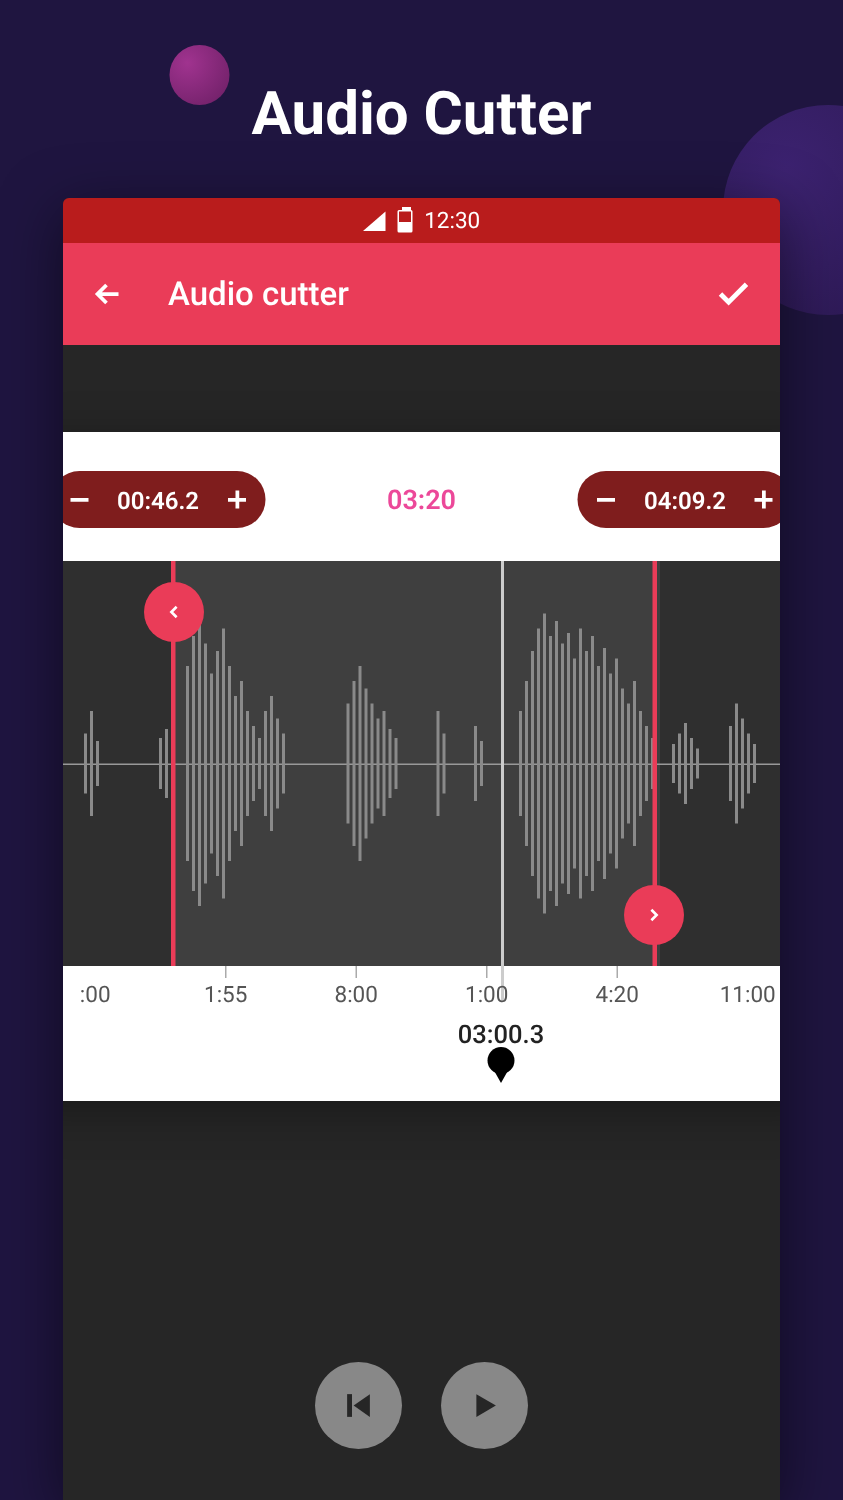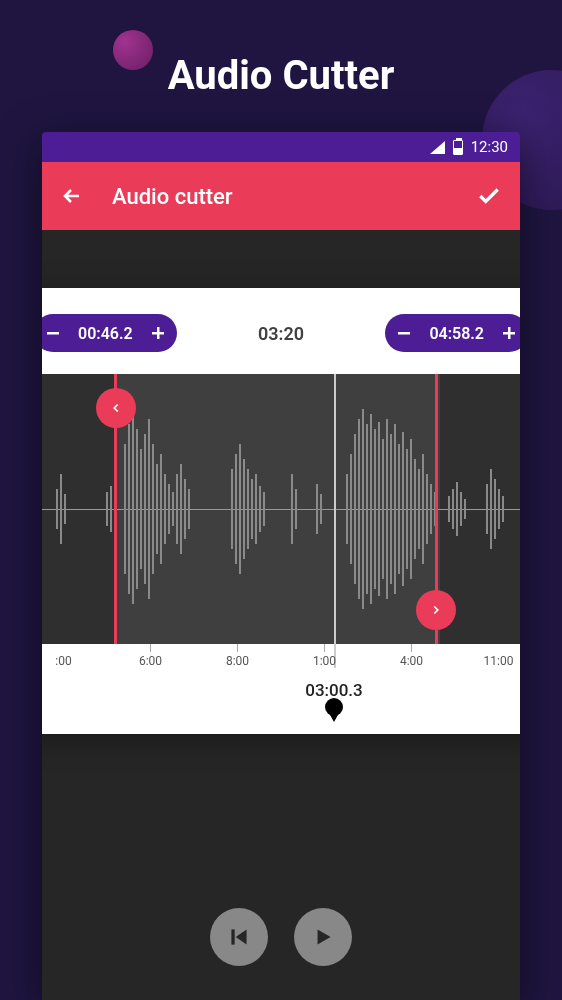--- a/index.html
+++ b/index.html
@@ -26,22 +26,22 @@
     padding-top: 52px; position: relative; z-index: 2;
   }
   .phone {
     position: absolute; left: 50%; transform: translateX(-50%);
     top: 132px; width: 478px; height: 868px;
     background: #262626; border-radius: 4px 4px 0 0;
     box-shadow: 0 10px 40px rgba(0,0,0,0.5);
     overflow: hidden;
   }
   .status-bar {
-    height: 30px; background: #4c1d95; display: flex; align-items: center;
-    justify-content: flex-end; padding: 0 12px; gap: 8px; color: #fff; font-size: 15px;
+    height: 30px; background: #b91c1c; display: flex; align-items: center;
+    justify-content: center; padding: 0 12px; gap: 8px; color: #fff; font-size: 15px;
   }
   .sb-signal { width:0;height:0;border-style:solid;border-width:0 0 13px 15px;border-color:transparent transparent #fff transparent;}
   .sb-batt { width: 10px; height: 15px; border: 1.5px solid #fff; border-radius: 1px; position: relative; }
   .sb-batt::before { content:''; position:absolute; top:-3px; left:2px; width:6px; height:2px; background:#fff;}
   .sb-batt::after { content:''; position:absolute; bottom:0; left:0; right:0; height:40%; background:#fff;}
   .app-bar {
     height: 68px; background: #ea3c58; display: flex; align-items: center;
     padding: 0 18px; color: #fff;
   }
   .back-arrow { width: 24px; height: 24px; cursor: pointer; }
@@ -50,29 +50,29 @@
   .editor-card {
     position: absolute; top: 156px; left: -26px; right: -26px;
     background: #fff; border-radius: 3px; box-shadow: 0 6px 30px rgba(0,0,0,0.35);
     padding-bottom: 12px;
   }
   .time-row {
     display: flex; align-items: center; justify-content: space-between;
     padding: 26px 18px 22px;
   }
   .pill {
-    background: #4c1d95; color: #fff; border-radius: 22px; height: 38px;
+    background: #7f1d1d; color: #fff; border-radius: 22px; height: 38px;
     display: flex; align-items: center; padding: 0 6px; gap: 4px;
   }
   .pill-btn {
     width: 26px; height: 26px; display: flex; align-items: center; justify-content: center;
     color: #fff; font-size: 22px; font-weight: 700; cursor: pointer; user-select: none;
   }
   .pill-time { font-size: 16px; font-weight: 600; padding: 0 8px; }
-  .duration { color: #404040; font-size: 18px; font-weight: 600; }
+  .duration { color: #ec4899; font-size: 18px; font-weight: 600; }
   .waveform-area {
     position: relative; height: 270px; margin: 0;
   }
   .wave-zone {
     position: absolute; top:0; bottom:0;
   }
   .wz-left { left:0; width: 18.5%; background:#2f2f2f; }
   .wz-mid  { left:18.5%; width:61.5%; background:#3f3f3f; }
   .wz-right{ right:0; width:20%; background:#2f2f2f; }
   .center-line { position:absolute; left:0; right:0; top:50%; height:1px; background:#999; }
@@ -85,21 +85,21 @@
     background:#ea3c58; display:flex; align-items:center; justify-content:center;
     cursor:pointer; left:50%; transform:translateX(-50%);
   }
   .trim-start .trim-handle { top: 14px; }
   .trim-end .trim-handle { bottom: 14px; }
   .playhead {
     position:absolute; top:0; bottom:-24px; width:2px; background:#ccc; left:60%;
   }
   .ruler {
     display:flex; justify-content:space-between; padding: 10px 4px 0; height: 32px;
-    font-size: 12px; color:#555;
+    font-size: 15px; color:#555;
   }
   .ruler span { width: 16.66%; text-align:center; position:relative; }
   .ruler span::before { content:''; position:absolute; top:-10px; left:50%; width:1px; height:8px; background:#aaa; }
   .ruler span:first-child::before, .ruler span:last-child::before { display:none; }
   .playhead-label {
     text-align:center; font-size:17px; color:#222; font-weight:500;
     position:relative; left: 10%; margin-top: 4px;
   }
   .playhead-marker {
     width:0; height:0; border-left:9px solid transparent; border-right:9px solid transparent;
@@ -166,21 +166,21 @@
             </svg>
         </span>
       </div>
       <span class="duration">03:20</span>
       <div class="pill">
         <span class="pill-btn">
           <svg width="16" height="16" viewBox="0 0 16 16">
               <rect x="2" y="7" width="12" height="2.5" fill="#fff"></rect>
             </svg>
         </span>
-        <span class="pill-time">04:58.2</span>
+        <span class="pill-time">04:09.2</span>
         <span class="pill-btn">
           <svg width="16" height="16" viewBox="0 0 16 16">
               <rect x="2" y="7" width="12" height="2.5" fill="#fff"></rect>
               <rect x="7" y="2" width="2.5" height="12" fill="#fff"></rect>
             </svg>
         </span>
       </div>
     </div>
 
     <div class="waveform-area">
@@ -287,24 +287,24 @@
         <div class="trim-handle">
           <svg width="14" height="14" viewBox="0 0 24 24" fill="none" stroke="#fff" stroke-width="3">
               <path d="M9 18l6-6-6-6"></path>
             </svg>
         </div>
       </div>
     </div>
 
     <div class="ruler">
       <span>:00</span>
-      <span>6:00</span>
+      <span>1:55</span>
       <span>8:00</span>
       <span>1:00</span>
-      <span>4:00</span>
+      <span>4:20</span>
       <span>11:00</span>
     </div>
 
     <div class="playhead-label">03:00.3</div>
     <div class="playhead-marker"></div>
 
   </div>
 
   <div class="controls">
     <div class="ctrl-btn">

